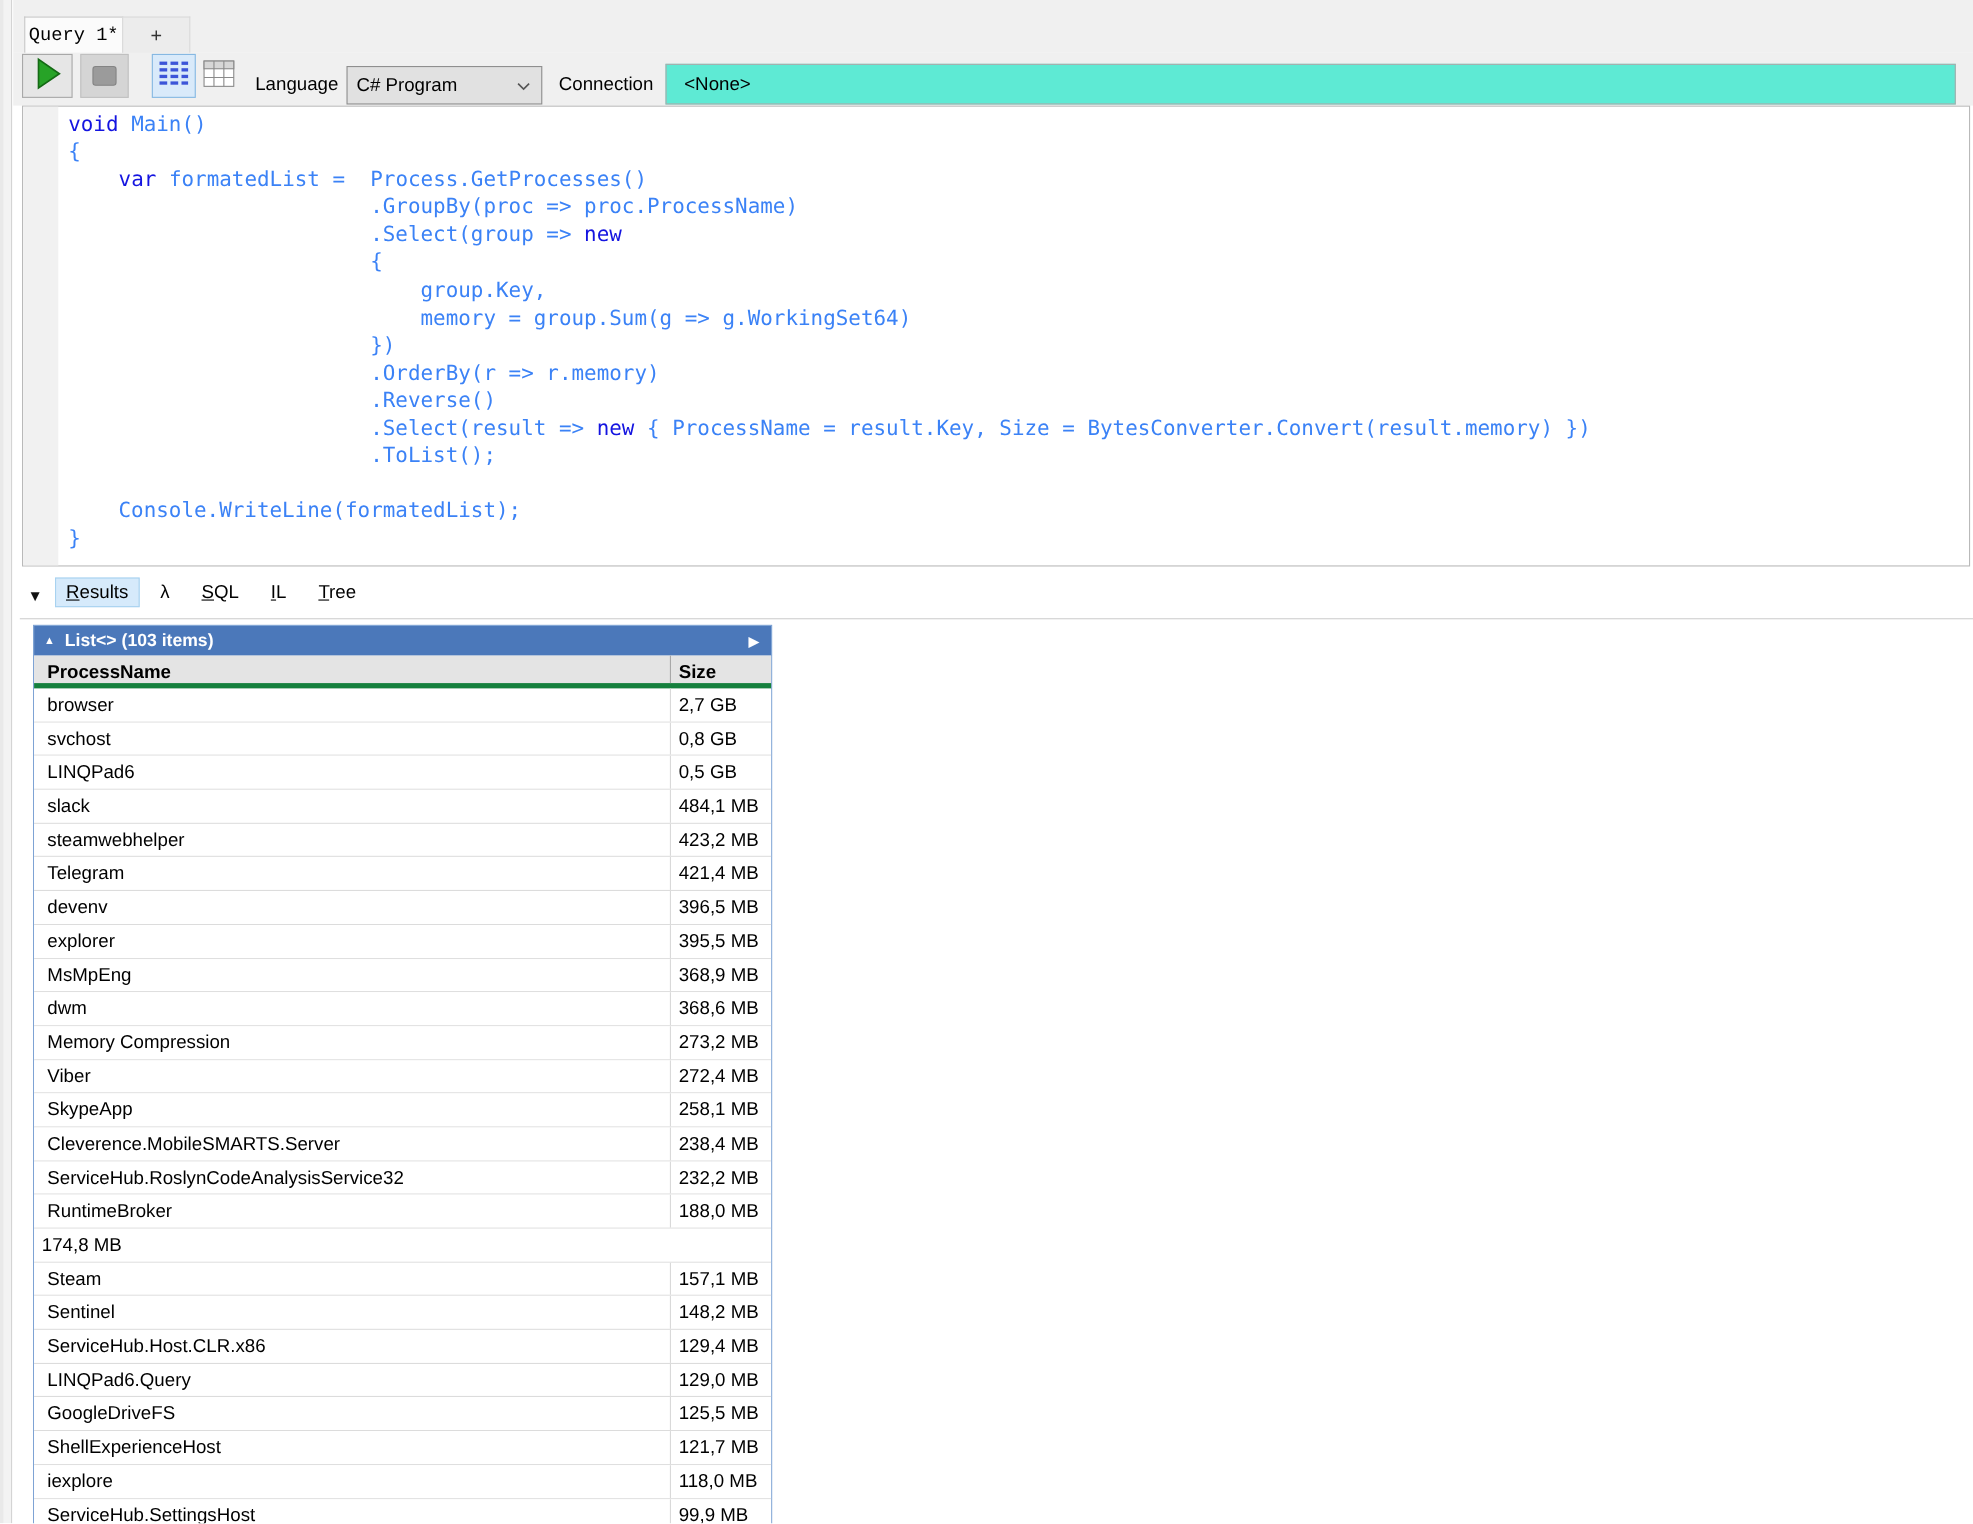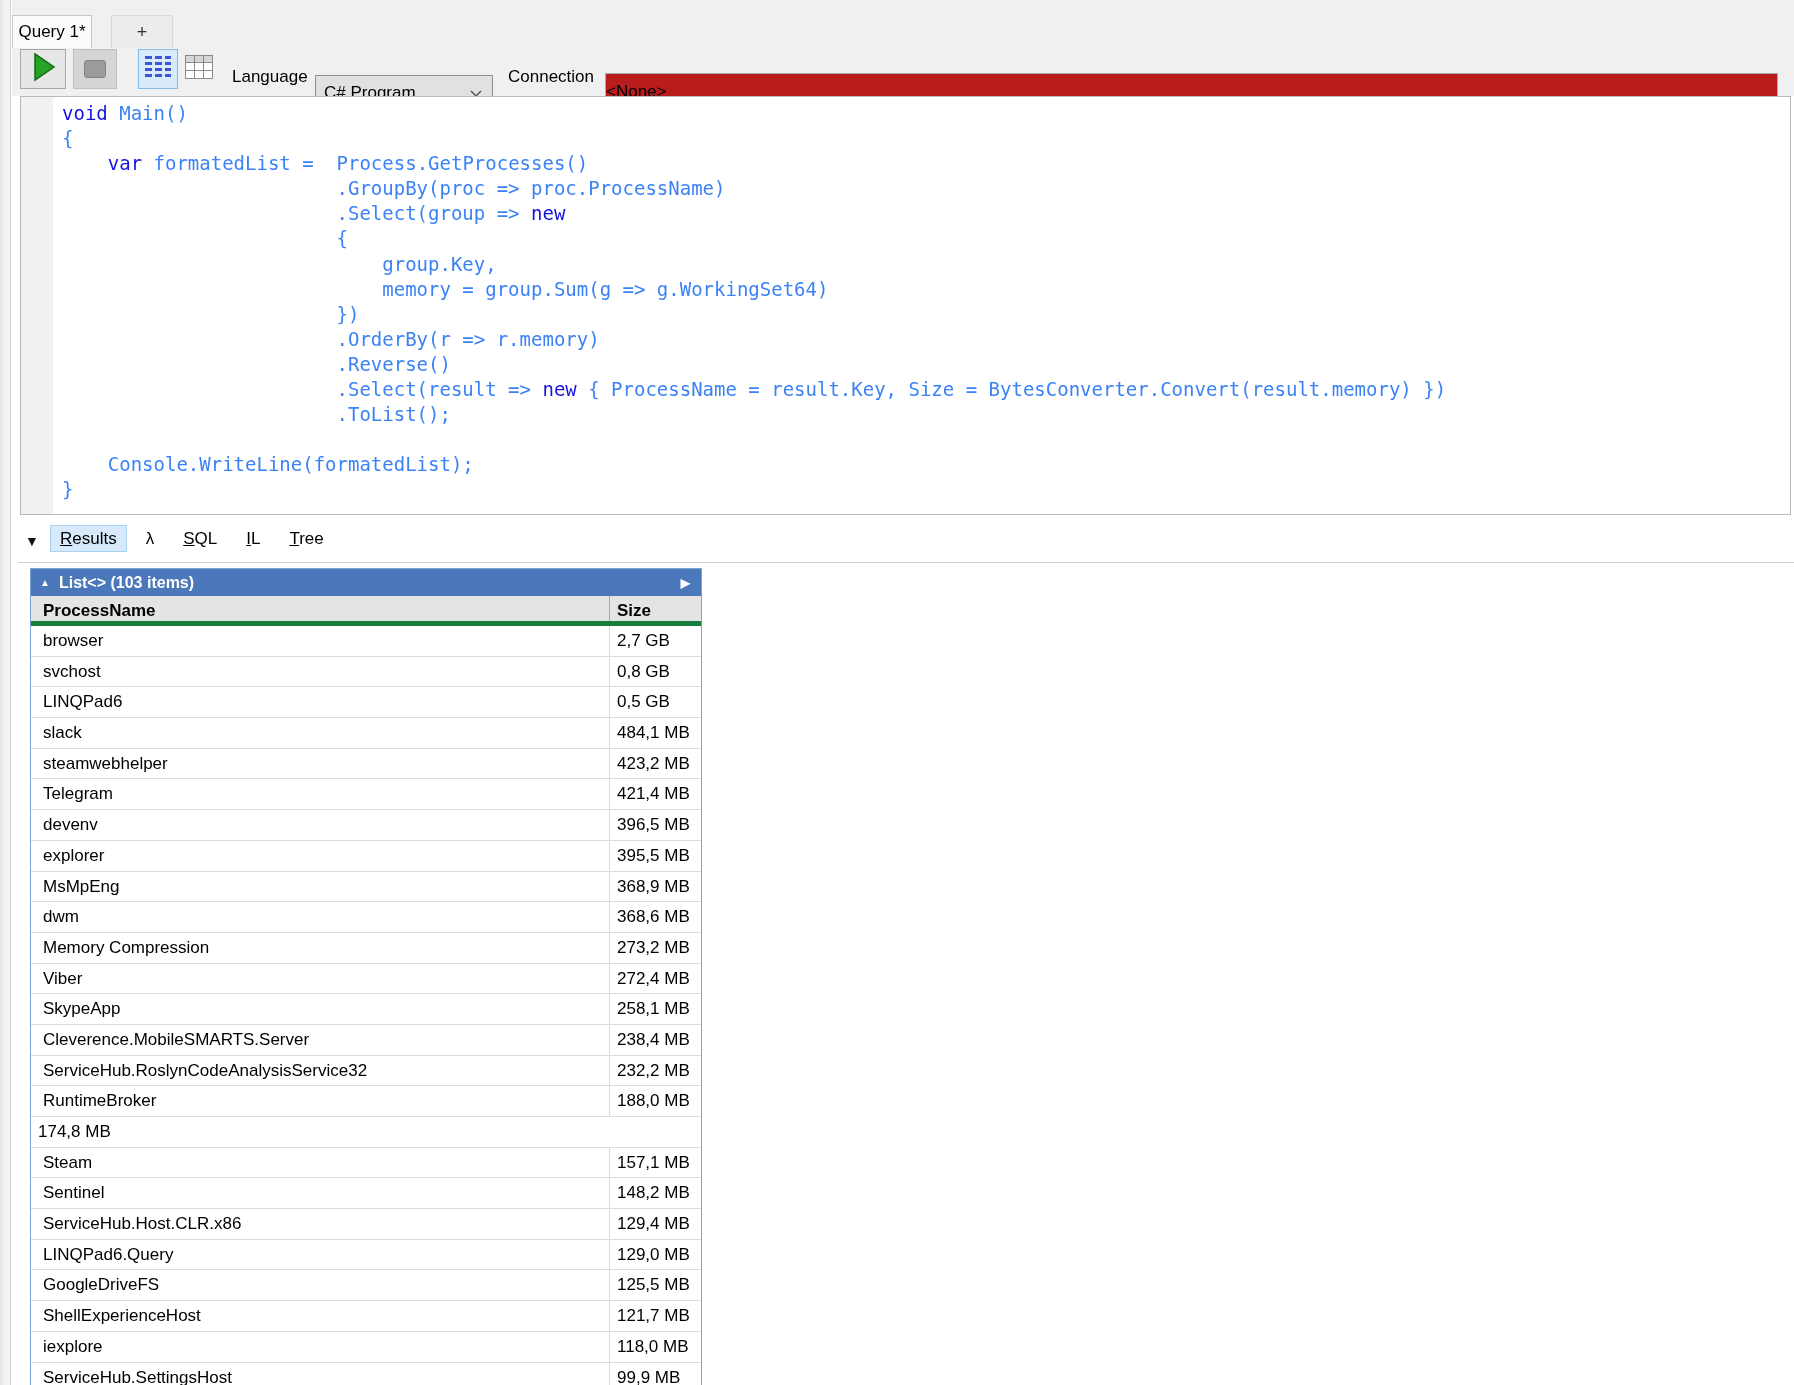--- a/index.html
+++ b/index.html
@@ -7,37 +7,37 @@
           font-family:"Liberation Sans",sans-serif;color:#000;}
 
   
   .left-strip{position:absolute;left:0;top:0;width:11px;height:1385px;background:#f3f3f3;
               border-right:1px solid #d4d4d4;box-sizing:border-box;border-left:3px solid #e9e9e9;}
 
   
   .tabbar{position:absolute;left:12px;top:0;right:0;height:48px;background:#f0f0f0;}
   .qtab{position:absolute;top:15px;height:33px;box-sizing:border-box;display:flex;align-items:center;
         justify-content:center;font-size:17px;}
-  .qtab.active{left:0;width:80px;background:#fbfbfb;border:1px solid #c6c6c6;border-bottom:none;}
+  .qtab.active{left:10px;width:90px;background:#fbfbfb;border:1px solid #c6c6c6;border-bottom:none;font-family:Liberation Mono, monospace;}
   .qtab.plus{left:99px;width:62px;background:#ececec;border:1px solid #dadada;border-bottom:none;font-size:18px;color:#333;}
 
   
   .toolbar{position:absolute;left:12px;top:48px;right:0;height:48px;background:#f0f0f0;}
   .tbtn{position:absolute;top:1px;height:40px;box-sizing:border-box;display:flex;align-items:center;justify-content:center;}
   .btn-run{left:8px;width:46px;background:#e6e6e6;border:1px solid #a8a8a8;}
   .btn-stop{left:61px;width:44px;background:#d5d5d5;border:1px solid #c0c0c0;}
   .stop-square{width:20px;height:16px;background:#9b9b9b;border:1px solid #848484;border-radius:3px;}
   .btn-richtext{left:126px;width:40px;background:#d9eafa;border:1px solid #86b8e2;}
   .btn-grid{left:170px;width:34px;background:transparent;border:1px solid transparent;}
   .tool-label{position:absolute;top:11px;height:36px;line-height:36px;font-size:17px;}
   .lbl-language{left:220px;}
   .lbl-connection{left:496px;}
-  .combo{position:absolute;box-sizing:border-box;font-size:17px;display:flex;align-items:center;margin-top:15px;}
+  .combo{position:absolute;box-sizing:border-box;font-size:17px;display:flex;align-items:center;}
   .combo-language{left:303px;top:12px;width:178px;height:35px;background:#e1e1e1;border:1px solid #8f8f8f;padding-left:8px;}
-  .combo-connection{left:593px;top:10px;width:1173px;height:37px;background:#b91c1c;border:1px solid #ababab;padding-left:0;text-decoration:underline;}
+  .combo-connection{left:593px;top:10px;width:1173px;height:37px;background:#5eead4;border:1px solid #ababab;padding-left:16px;}
   .combo .chev{margin-left:auto;margin-right:10px;}
 
   
   .editor{position:absolute;left:20px;top:96px;right:3px;height:419px;background:#ffffff;
           border:1px solid #b9b9b9;box-sizing:border-box;}
   .editor-margin{position:absolute;left:0;top:0;bottom:0;width:32px;background:#f1f1f1;}
   .code{position:absolute;left:32px;top:4px;right:0;margin:0;padding:0 0 0 9px;
         font-family:"DejaVu Sans Mono","Liberation Mono",monospace;font-size:19px;}
   .code-line{height:25.1px;line-height:25.1px;white-space:pre;}
   .kw{color:#1414e0;}

